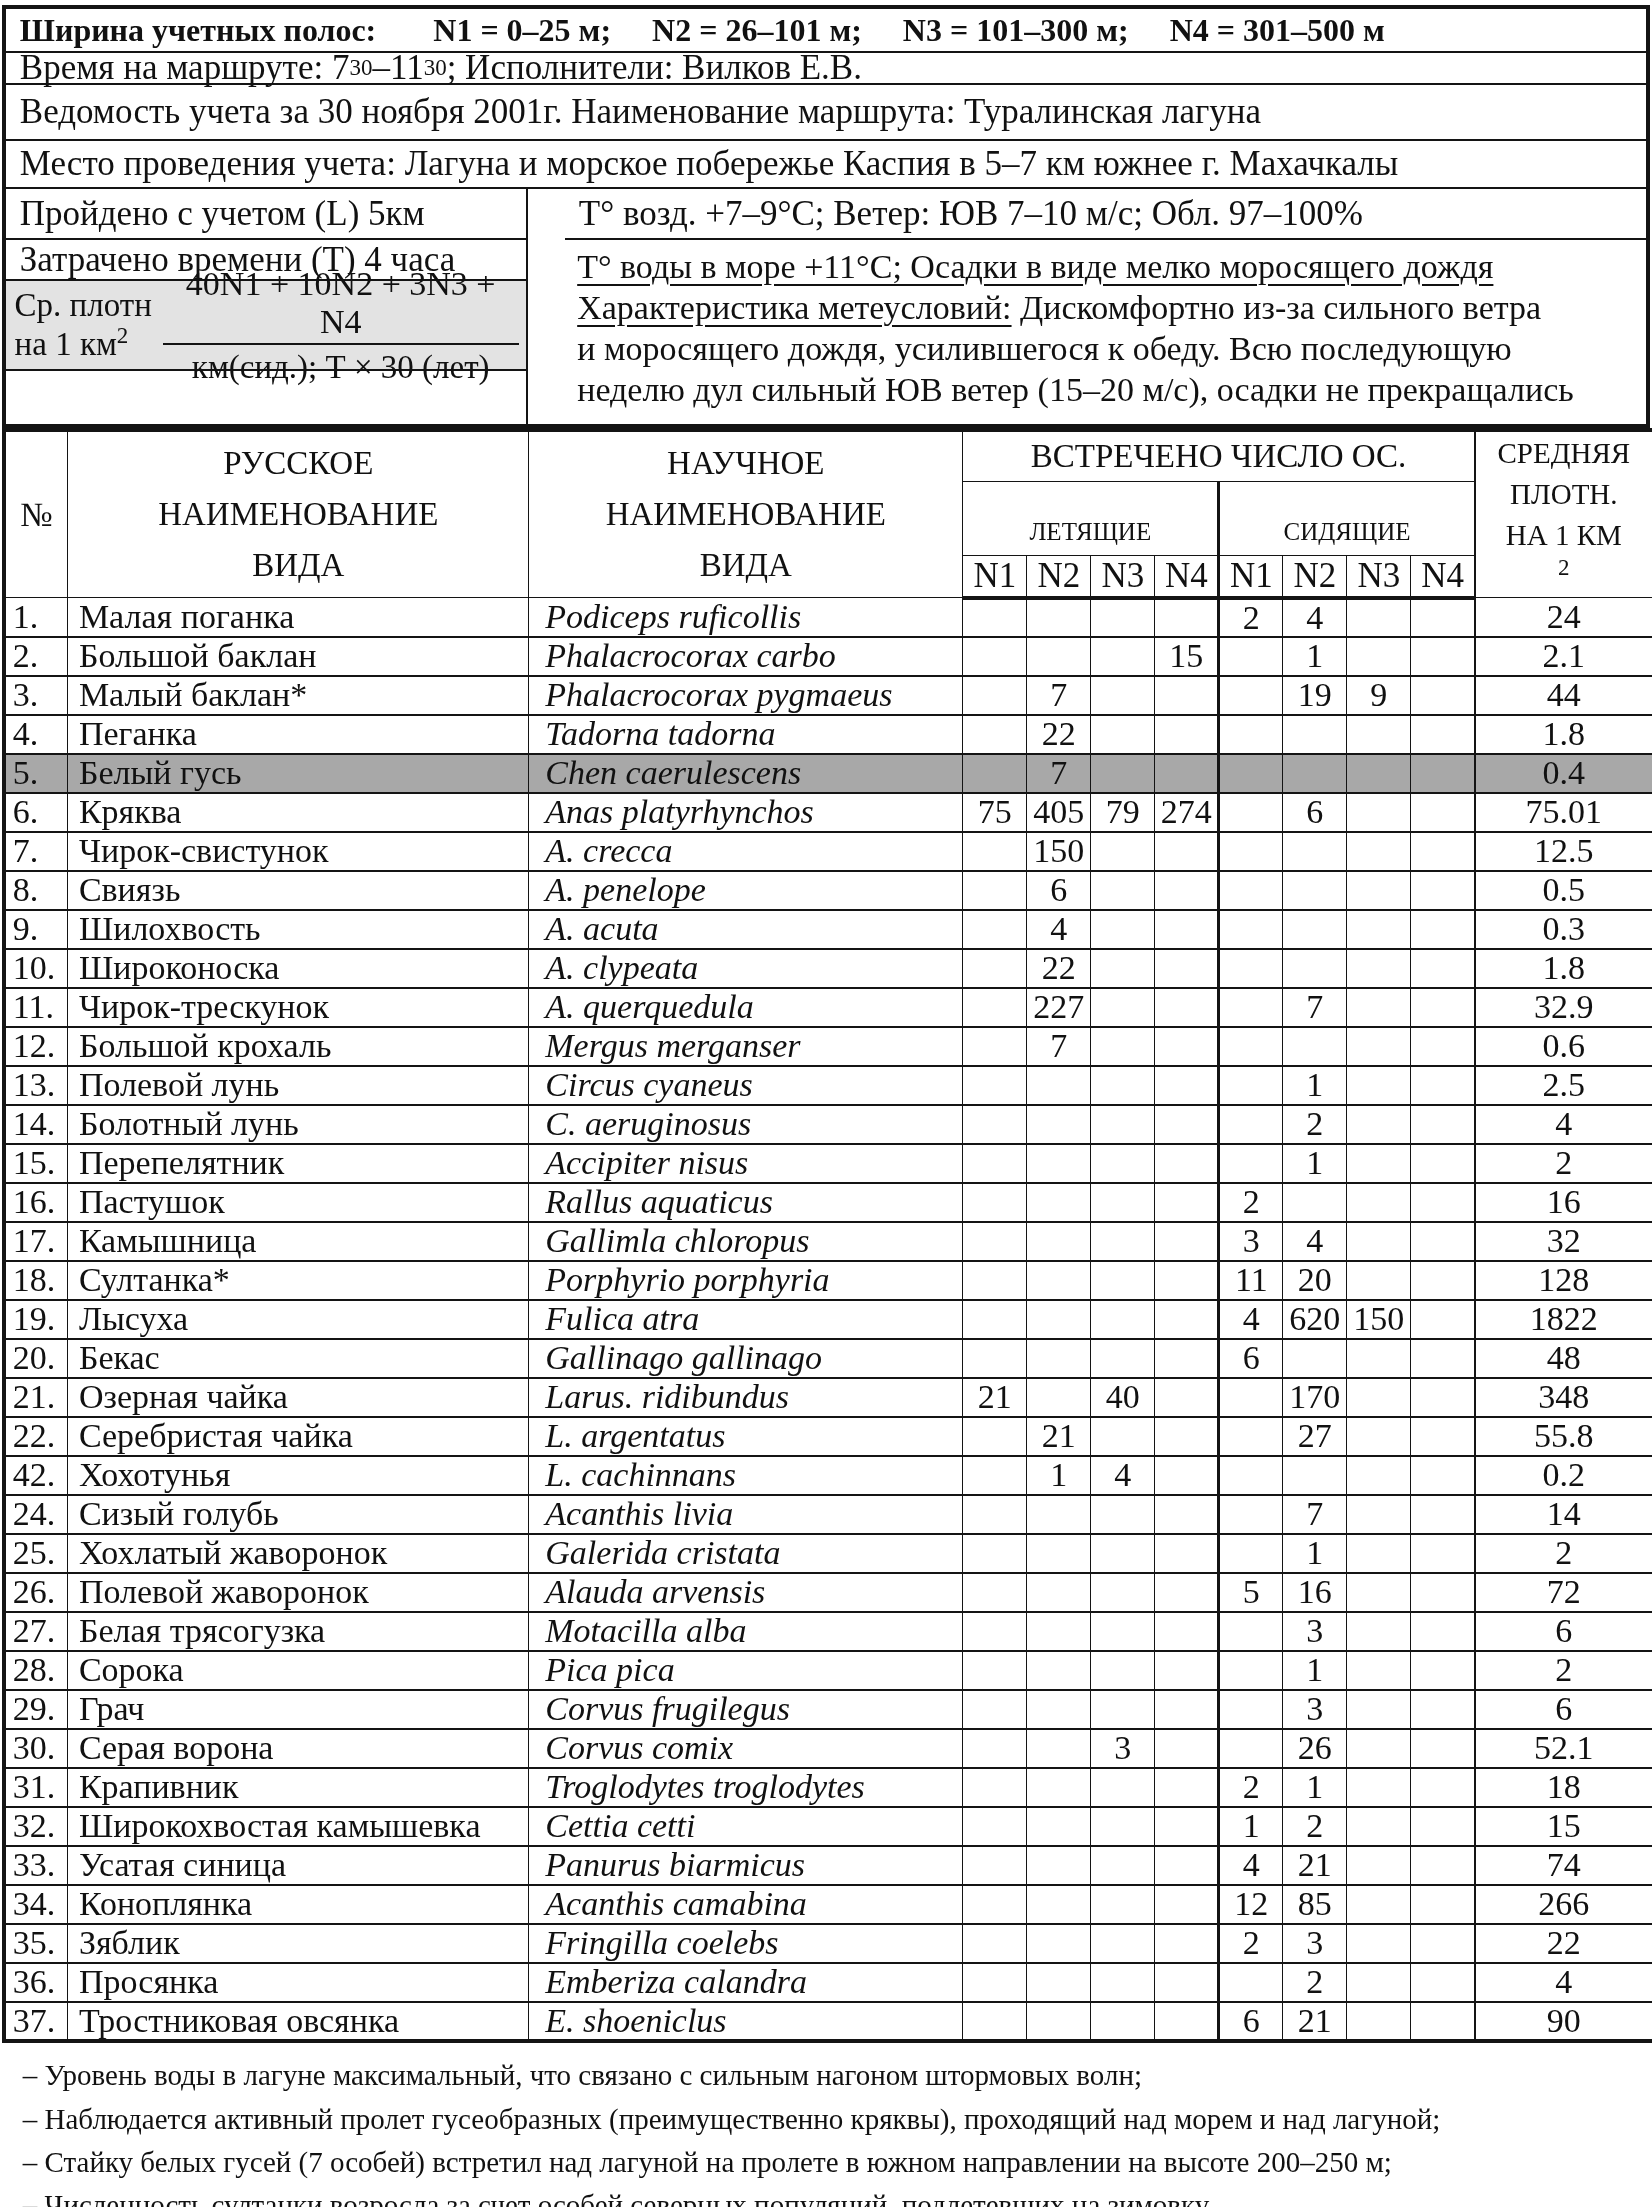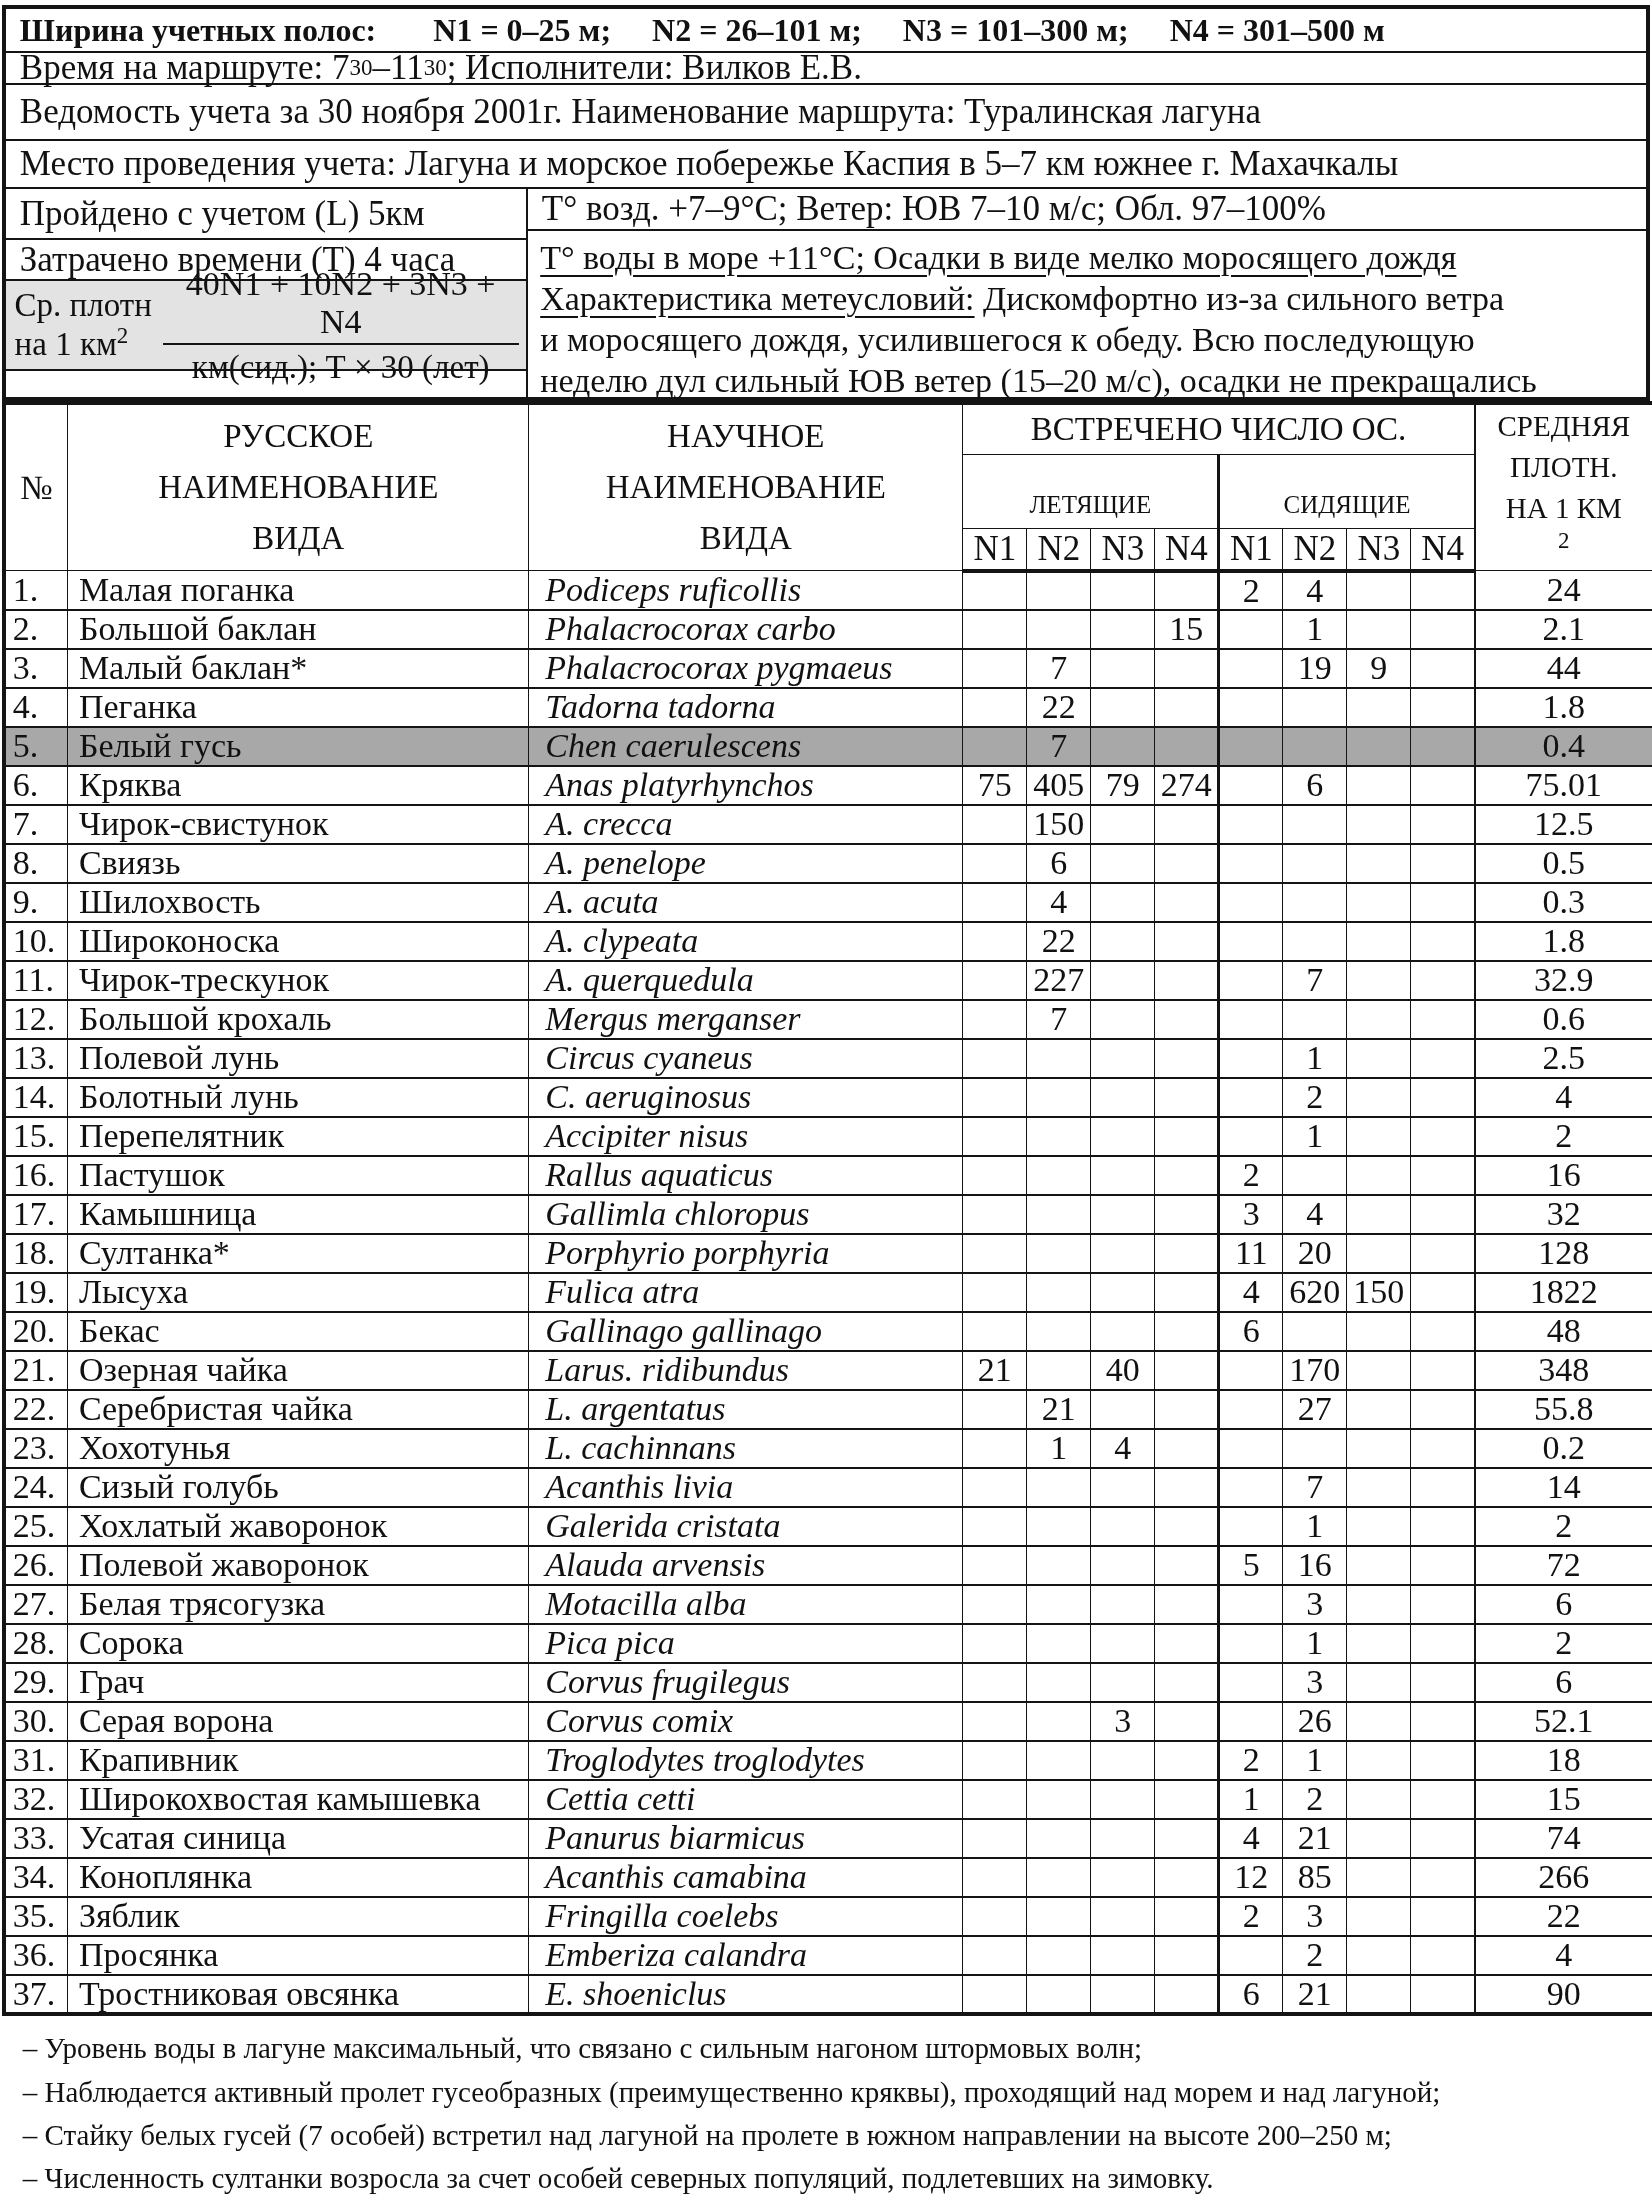--- a/index.html
+++ b/index.html
@@ -18,21 +18,21 @@
     padding-left: 14px; font-size: 35px;
     border-bottom: 2.6px solid #141414;
   }
   .row-widths { height: 44px; font-weight: bold; font-size: 32px; gap: 41px; }
   .row-widths .b-label { margin-right: 16px; }
   .row-time   { height: 32px; }
   .row-sheet  { height: 56px; }
   .row-place  { height: 48px; }
   sup { font-size: 23px; line-height: 0; vertical-align: super; }
 
-  .split { display: flex; height: 208px; }
+  .split { display: flex; height: 235px; gap: 37px; }
   .split-left { width: 522px; border-right: 2.6px solid #141414; display: flex; flex-direction: column; }
   .split-right { flex: 1; display: flex; flex-direction: column; }
   .lrow, .rrow {
     display: flex; align-items: center; padding-left: 14px;
     font-size: 35px; border-bottom: 2.6px solid #141414;
   }
   .lrow-walk { height: 51px; }
   .lrow-time { height: 41px; }
   .rrow-air  { height: 51px; }
   .lrow-empty { flex: 1; }
@@ -498,21 +498,21 @@
           <td class="c-cnt">21</td>
           <td class="c-cnt"></td>
           <td class="c-cnt"></td>
           <td class="c-cnt grp"></td>
           <td class="c-cnt">27</td>
           <td class="c-cnt"></td>
           <td class="c-cnt"></td>
           <td class="c-den">55.8</td>
         </tr>
         <tr>
-          <td class="c-num">23.</td>
+          <td class="c-num">42.</td>
           <td class="c-ru">Хохотунья</td>
           <td class="c-sci">L. cachinnans</td>
           <td class="c-cnt"></td>
           <td class="c-cnt">1</td>
           <td class="c-cnt">4</td>
           <td class="c-cnt"></td>
           <td class="c-cnt grp"></td>
           <td class="c-cnt"></td>
           <td class="c-cnt"></td>
           <td class="c-cnt"></td>

